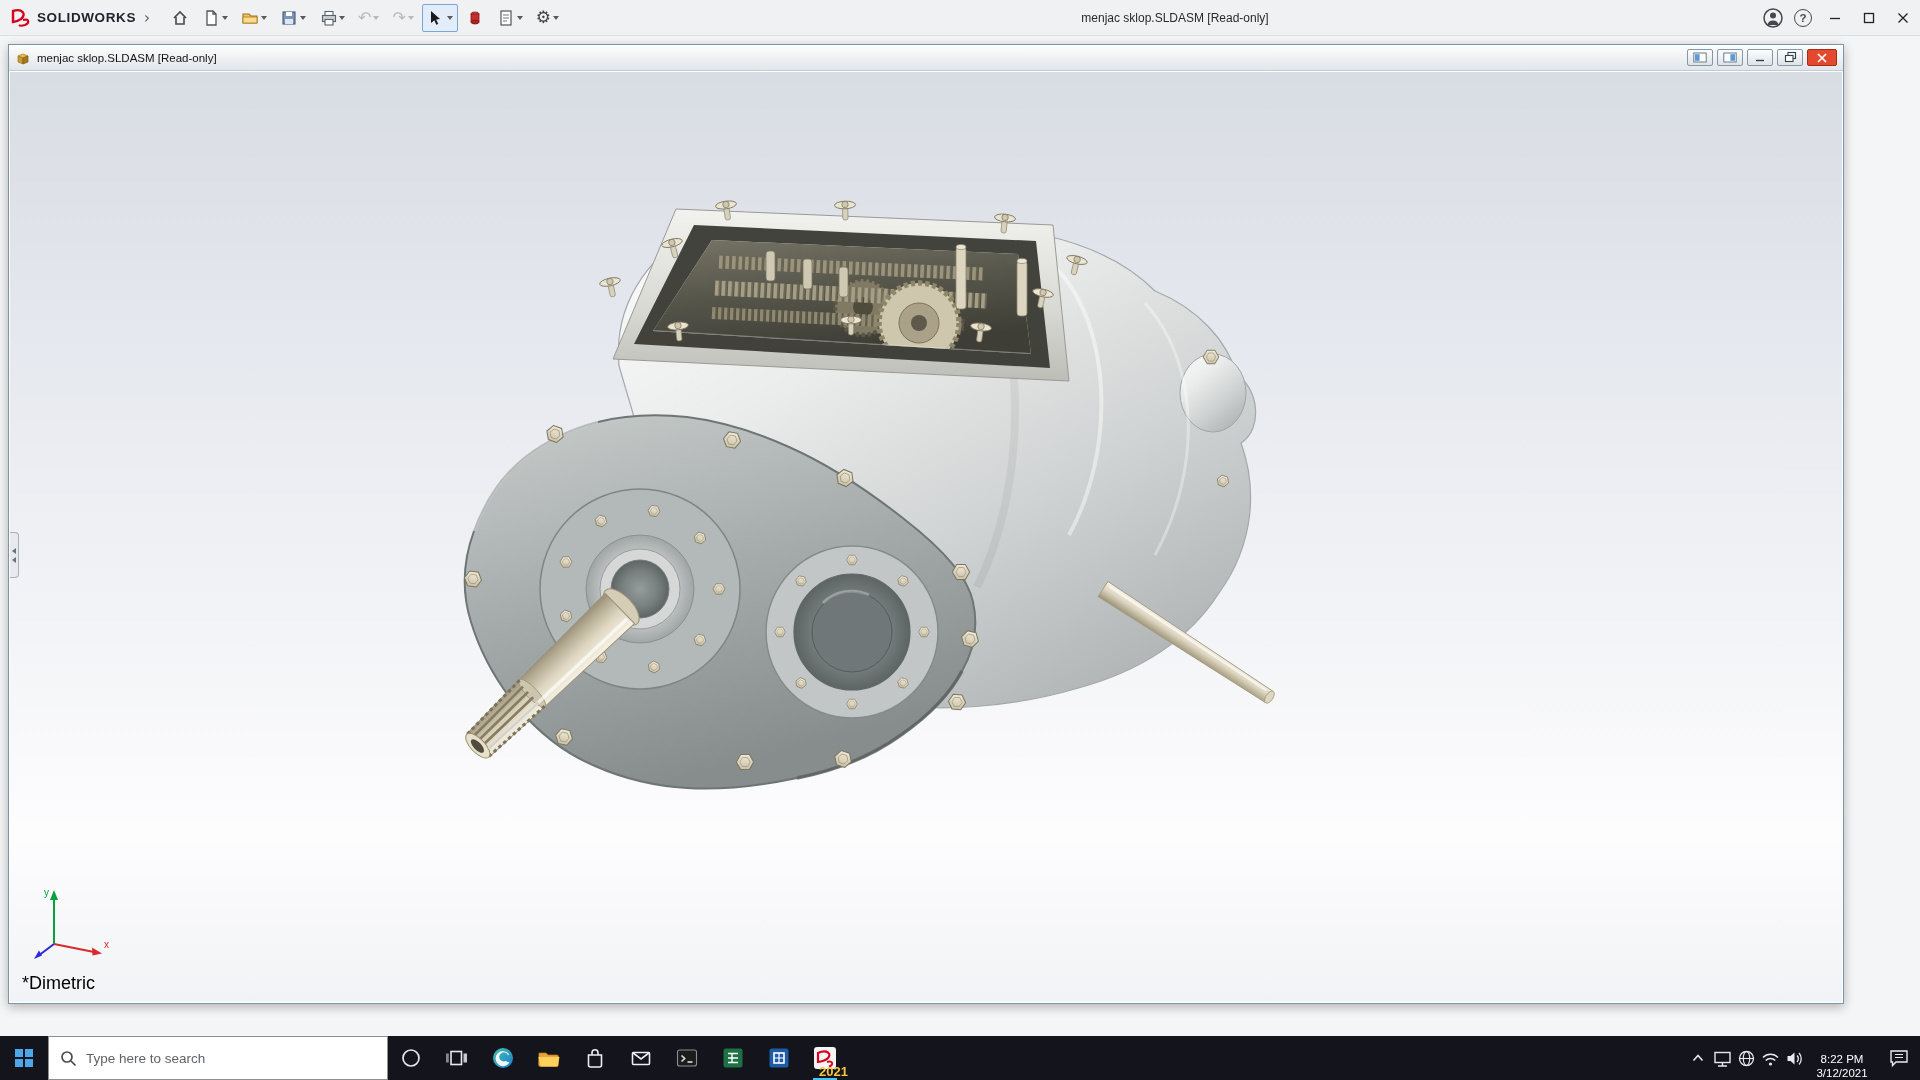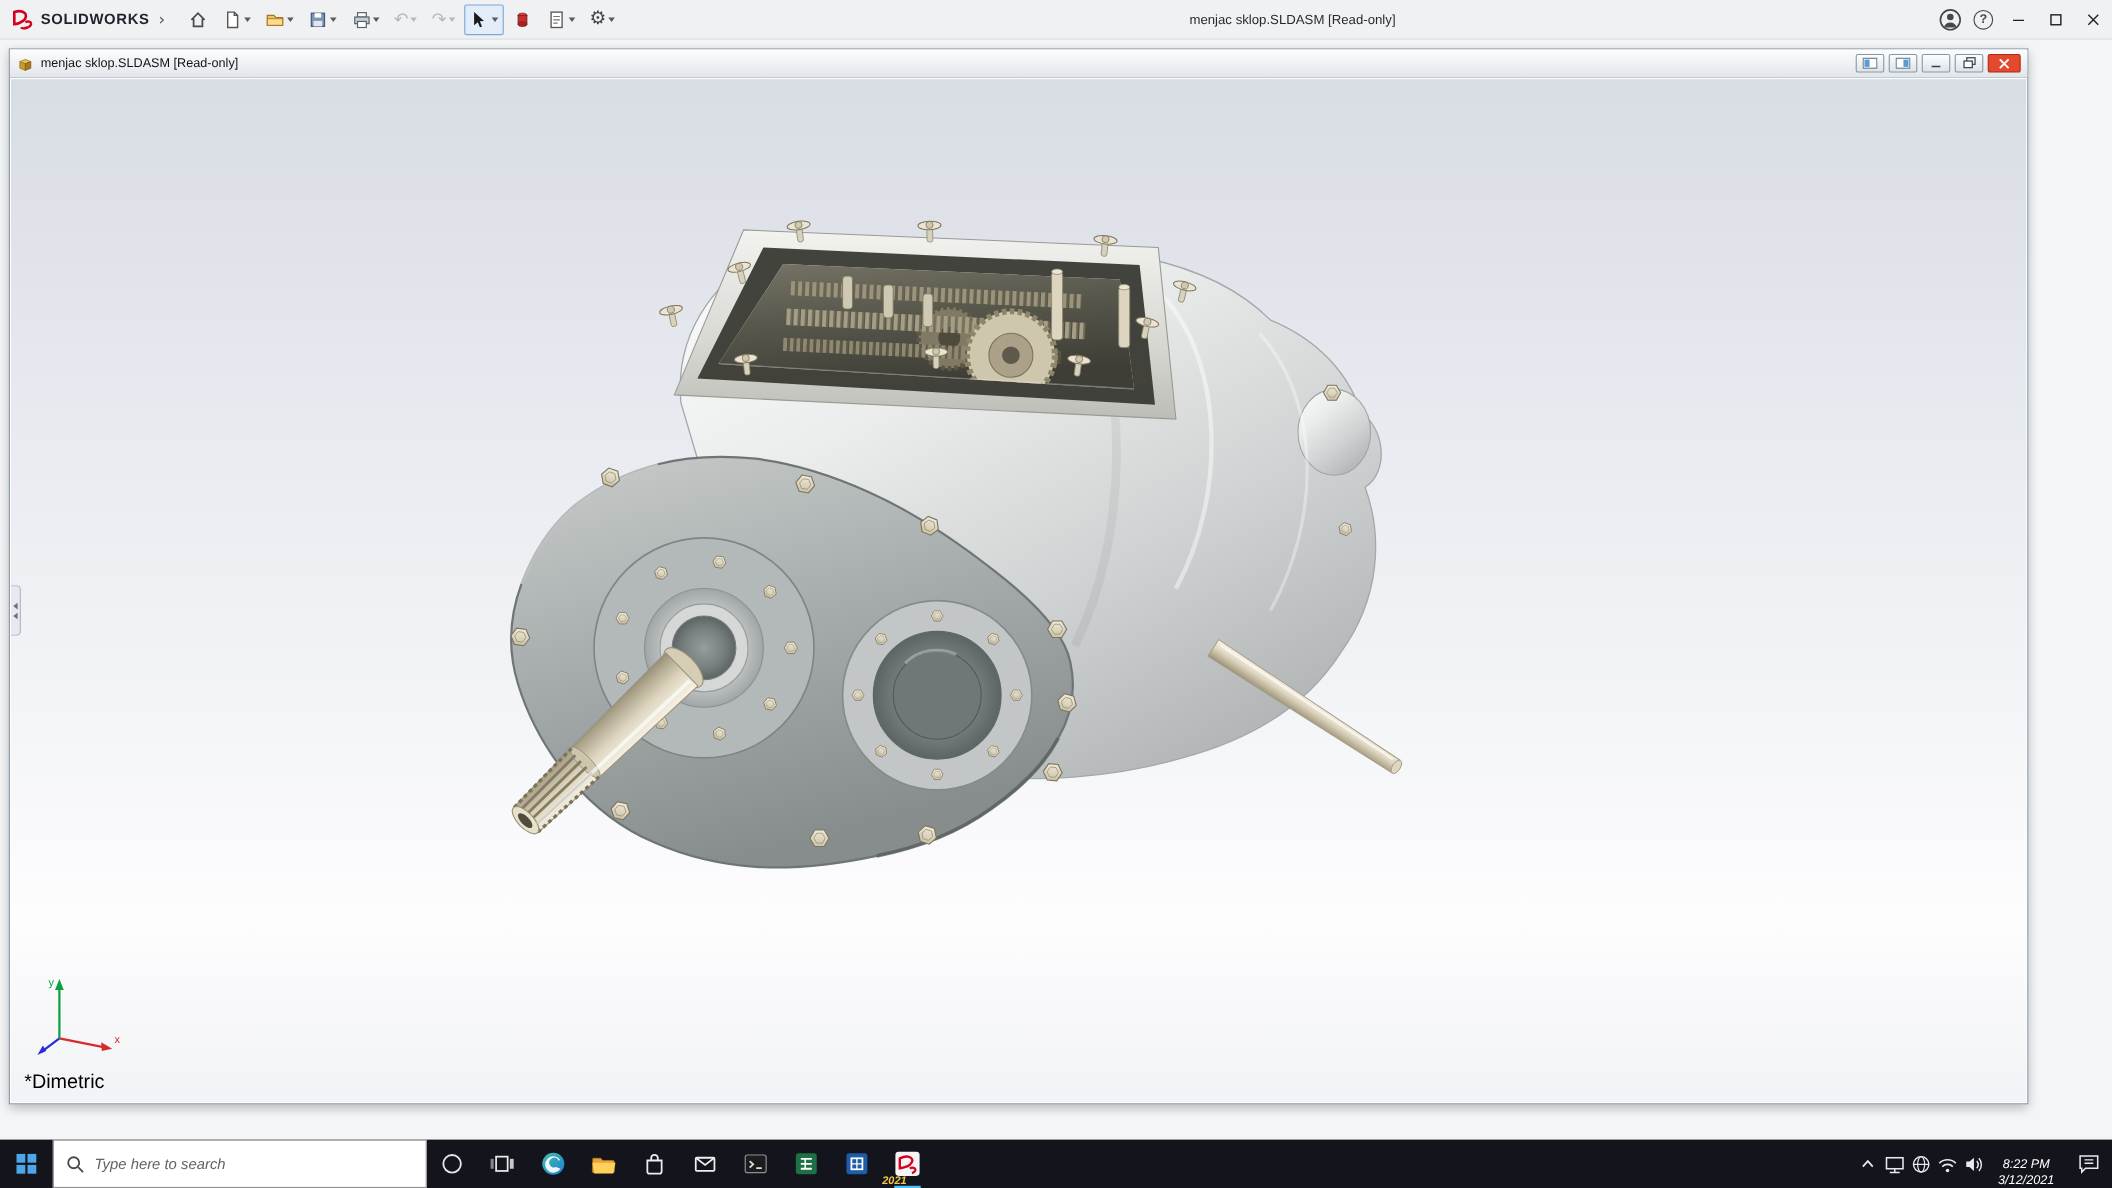--- a/index.html
+++ b/index.html
@@ -41,28 +41,28 @@
   .viewport{position:absolute;left:1px;top:27px;right:1px;bottom:1px;overflow:hidden;
     background:linear-gradient(180deg,#d8dce3 0%,#e5e8ee 28%,#f3f4f7 60%,#fdfdfe 82%,#f2f3f6 100%);}
   .model-svg{position:absolute;left:411px;top:79px;width:900px;height:680px;}
   .triad{position:absolute;left:14px;bottom:30px;}
   .view-label{position:absolute;left:12px;bottom:8px;font-size:18px;color:#000;}
   .panel-handle{position:absolute;left:0;top:460px;width:9px;height:46px;background:#e7e9ee;
     border:1px solid #a8b0ba;border-left:none;border-radius:0 4px 4px 0;display:flex;flex-direction:column;align-items:center;justify-content:center;gap:3px;}
   .panel-handle i{width:0;height:0;border-top:3px solid transparent;border-bottom:3px solid transparent;border-right:4px solid #68727e;}
 
   
-  .taskbar{position:absolute;left:0;bottom:0;width:1920px;height:44px;background:#14141d;display:flex;align-items:stretch;z-index:40;font-style:italic;}
+  .taskbar{position:absolute;left:0;bottom:0;width:1920px;height:44px;background:#14141d;display:flex;align-items:stretch;z-index:40;}
   .start-btn{width:48px;display:flex;align-items:center;justify-content:center;}
   .win-logo{display:grid;grid-template-columns:8px 8px;grid-template-rows:8px 8px;gap:2px;}
   .win-logo span{background:#4da6e8;}
   .search-box{width:340px;background:#ffffff;border:1px solid #8f8f8f;display:flex;align-items:center;gap:9px;padding:0 11px;}
   .search-text{color:#5f6368;font-size:13.5px;}
   .tb-slot{width:46px;display:flex;align-items:center;justify-content:center;position:relative;}
-  .sw-year{position:absolute;bottom:1px;left:0;right:0;text-align:left;font-size:10px;font-weight:bold;color:#f5c642;}
+  .sw-year{position:absolute;bottom:1px;left:0;right:0;text-align:right;font-size:13px;font-weight:bold;color:#f5c642;}
   .sw-underline{position:absolute;bottom:0;left:11px;width:24px;height:2px;background:#4cc2ff;}
   .tray{margin-left:auto;display:flex;align-items:flex-end;}
   .tray-slot{width:24px;height:44px;display:flex;align-items:center;justify-content:center;}
   .clock{width:72px;text-align:center;color:#fff;font-size:11.5px;line-height:14px;padding:0 4px;}
   .action-slot{width:42px;height:44px;display:flex;align-items:center;justify-content:center;}
 </style>
 </head>
 <body>
 
 <div class="titlebar">

